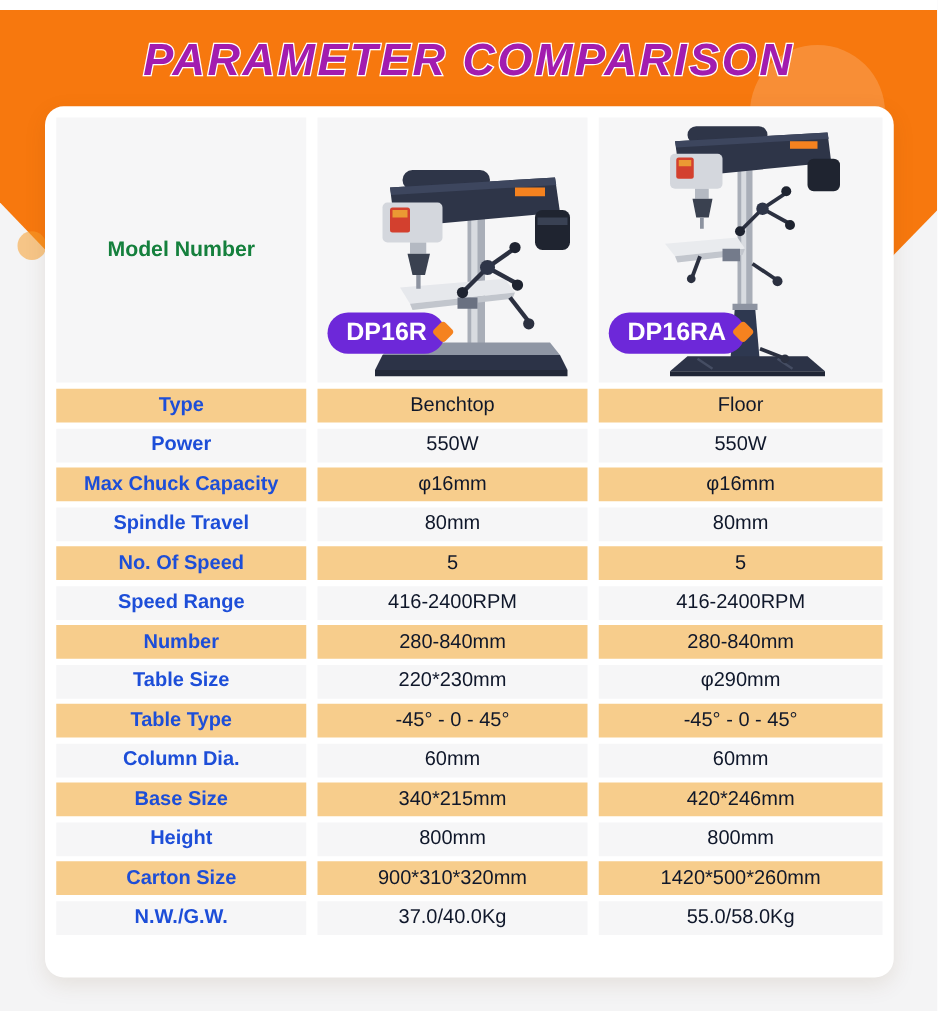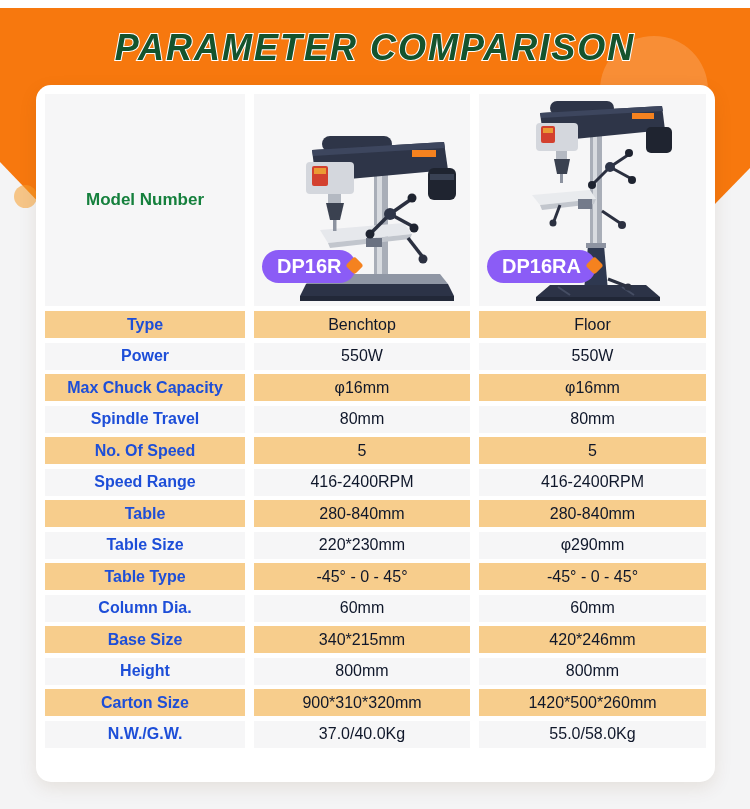--- a/index.html
+++ b/index.html
@@ -18,21 +18,21 @@
     border-radius:50%; background:rgba(255,255,255,0.17);
   }
   .deco-circle-small {
     position:absolute; left:14px; top:185px; width:23px; height:23px;
     border-radius:50%; background:rgba(248,158,44,0.55); z-index:1;
   }
 
   .page-title {
     position:absolute; top:27px; left:0; width:100%; text-align:center;
     font-size:36px; font-weight:bold; font-style:italic; letter-spacing:2px;
-    color:#14532d; -webkit-text-stroke:2px #ffffff; paint-order:stroke fill;
+    color:#a21caf; -webkit-text-stroke:2px #ffffff; paint-order:stroke fill;
     z-index:1; white-space:nowrap;
   }
 
   .card {
     position:absolute; left:36px; top:85px; width:679px; height:697px;
     background:#ffffff; border-radius:15px;
     box-shadow:0 6px 18px rgba(100,60,10,0.10);
     padding:9px; box-sizing:border-box; z-index:2;
   }
 
@@ -41,21 +41,21 @@
   .header-section { height:212px; margin-bottom:5px; }
   .header-cell { background:#F6F6F7; position:relative; overflow:hidden; }
   .model-label {
     display:flex; align-items:center; justify-content:center;
     font-size:17px; font-weight:bold; color:#15803d;
   }
   .product-art { position:absolute; left:50%; transform:translateX(-50%); bottom:2px; }
 
   .badge {
     position:absolute; left:8px; top:156px;
-    background:#8b5cf6; color:#ffffff;
+    background:#6d28d9; color:#ffffff;
     font-weight:bold; font-size:20px; line-height:1;
     padding:6px 15px 7px; border-radius:17px; z-index:3;
   }
   .badge::after {
     content:""; position:absolute; right:-5px; top:9px;
     width:13px; height:13px; background:#F5821F;
     transform:rotate(45deg); border-radius:3px;
   }
 
   .spec-table { display:flex; flex-direction:column; gap:4.5px; }
@@ -193,21 +193,21 @@
           <div class="cell label">No. Of Speed</div>
           <div class="cell value">5</div>
           <div class="cell value">5</div>
         </div>
         <div class="grid-row spec-row light">
           <div class="cell label">Speed Range</div>
           <div class="cell value">416-2400RPM</div>
           <div class="cell value">416-2400RPM</div>
         </div>
         <div class="grid-row spec-row peach">
-          <div class="cell label">Table</div>
+          <div class="cell label">Number</div>
           <div class="cell value">280-840mm</div>
           <div class="cell value">280-840mm</div>
         </div>
         <div class="grid-row spec-row light">
           <div class="cell label">Table Size</div>
           <div class="cell value">220*230mm</div>
           <div class="cell value">φ290mm</div>
         </div>
         <div class="grid-row spec-row peach">
           <div class="cell label">Table Type</div>

